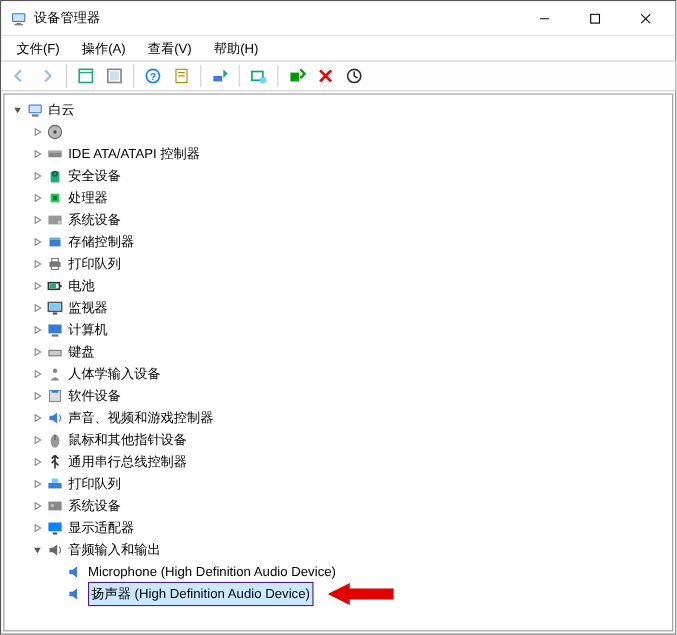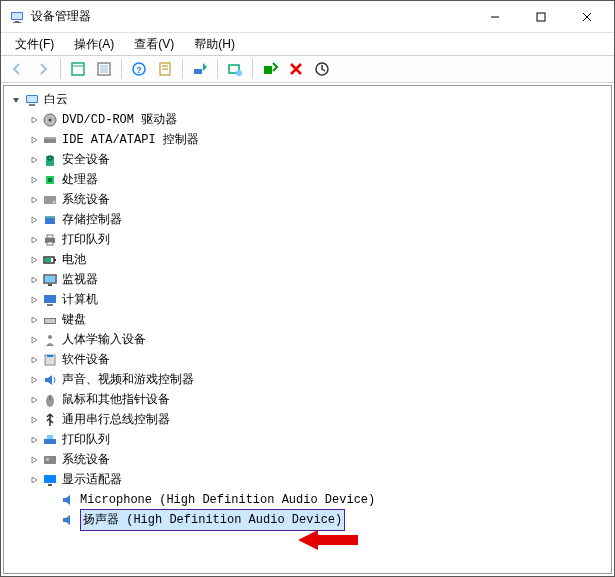--- a/index.html
+++ b/index.html
@@ -75,21 +75,20 @@
     margin: 0 3px;
   }
   .tree {
     flex: 1;
     overflow: auto;
     padding: 4px 4px 22px 4px;
     background:#fff;
     border: 1px solid #999;
     margin: 2px;
     position: relative;
-    font-family: Liberation Mono, monospace;
   }
   .tree-row {
     display:flex;
     align-items:center;
     height: 20px;
     white-space:nowrap;
     cursor: default;
   }
   .indent { display:inline-block; }
   .expander {
@@ -254,21 +253,20 @@
           <svg width="10" height="10" viewBox="0 0 10 10">
             <path d="M3 2 L8 5 L3 8 Z" fill="none" stroke="#888" stroke-width="1"></path>
           </svg>
         </span>
         <span class="node-icon">
           <svg width="16" height="16" viewBox="0 0 16 16">
             <circle cx="8" cy="8" r="6" fill="#bbb" stroke="#666"></circle>
             <circle cx="8" cy="8" r="1.5" fill="#444"></circle>
           </svg>
         </span>
-        <span class="node-label">DVD/CD-ROM 驱动器</span>
       </div>
       <div class="tree-row">
         <span class="indent" style="width: 18px;"></span>
         <span class="expander">
           <svg width="10" height="10" viewBox="0 0 10 10">
             <path d="M3 2 L8 5 L3 8 Z" fill="none" stroke="#888" stroke-width="1"></path>
           </svg>
         </span>
         <span class="node-icon">
           <svg width="16" height="16" viewBox="0 0 16 16">
@@ -527,20 +525,35 @@
             <path d="M3 2 L8 5 L3 8 Z" fill="none" stroke="#888" stroke-width="1"></path>
           </svg>
         </span>
         <span class="node-icon">
           <svg width="16" height="16" viewBox="0 0 16 16">
             <rect x="2" y="3" width="12" height="8" fill="#0a84ff"></rect>
             <rect x="6" y="12" width="4" height="2" fill="#555"></rect>
           </svg>
         </span>
         <span class="node-label">显示适配器</span>
+      </div>
+      <div class="tree-row">
+        <span class="indent" style="width: 18px;"></span>
+        <span class="expander">
+          <svg width="10" height="10" viewBox="0 0 10 10">
+            <path d="M2 3 L8 3 L5 8 Z" fill="#555"></path>
+          </svg>
+        </span>
+        <span class="node-icon">
+          <svg width="16" height="16" viewBox="0 0 16 16">
+            <path d="M3 6 L6 6 L10 3 L10 13 L6 10 L3 10 Z" fill="#666"></path>
+            <path d="M12 5 Q14 8 12 11" fill="none" stroke="#666"></path>
+          </svg>
+        </span>
+        <span class="node-label">音频输入和输出</span>
       </div>
       <div class="tree-row">
         <span class="indent" style="width: 36px;"></span>
         <span class="expander"></span>
         <span class="node-icon">
           <svg width="16" height="16" viewBox="0 0 16 16">
             <path d="M3 6 L6 6 L10 3 L10 13 L6 10 L3 10 Z" fill="#3a7bd5"></path>
           </svg>
         </span>
         <span class="node-label">Microphone (High Definition Audio Device)</span>

